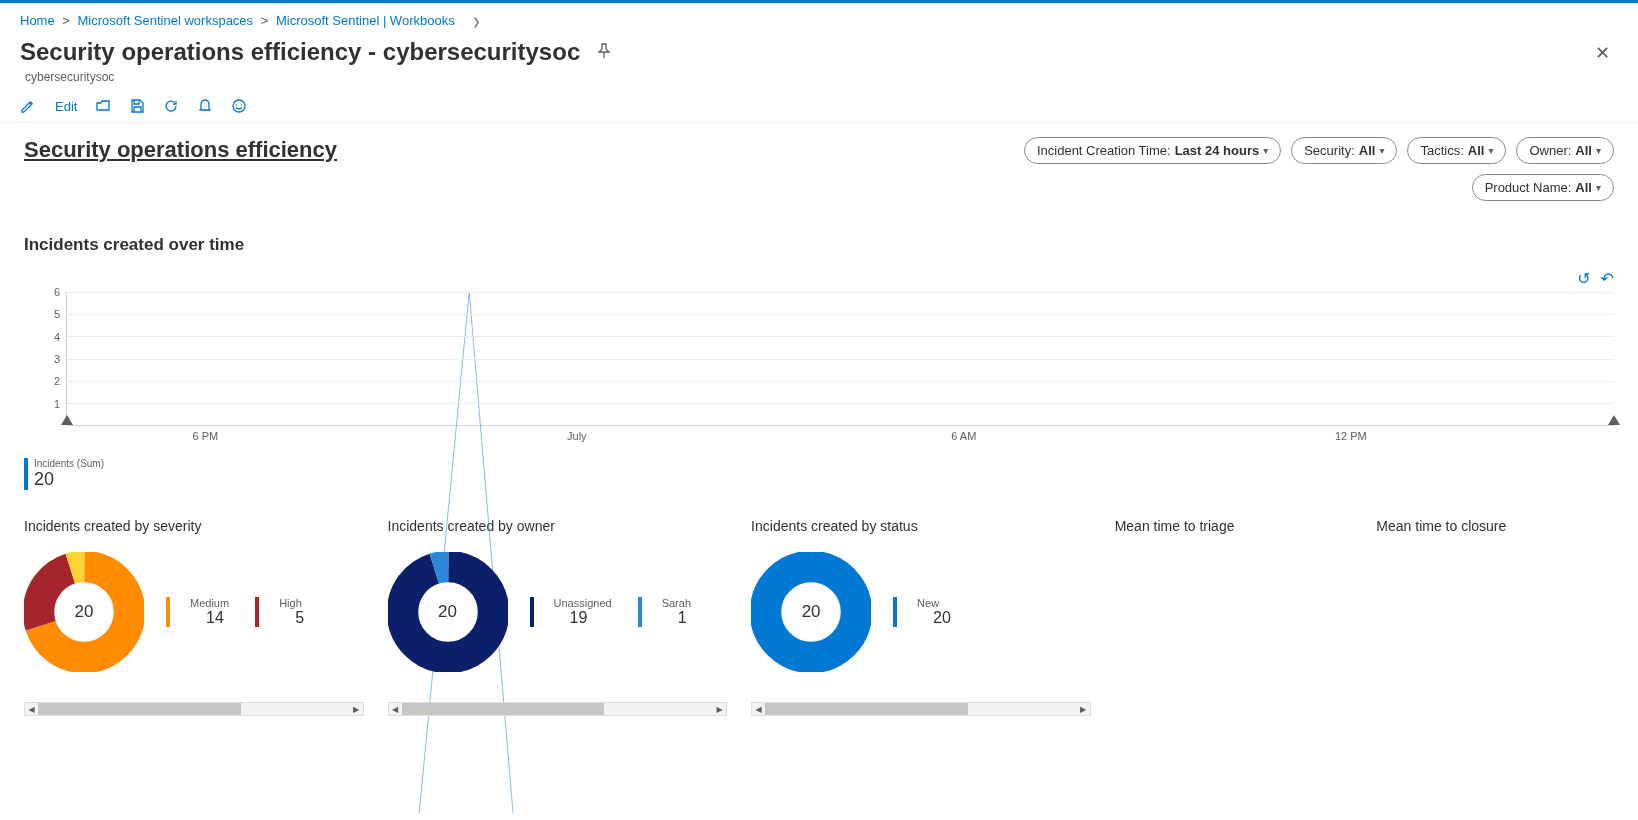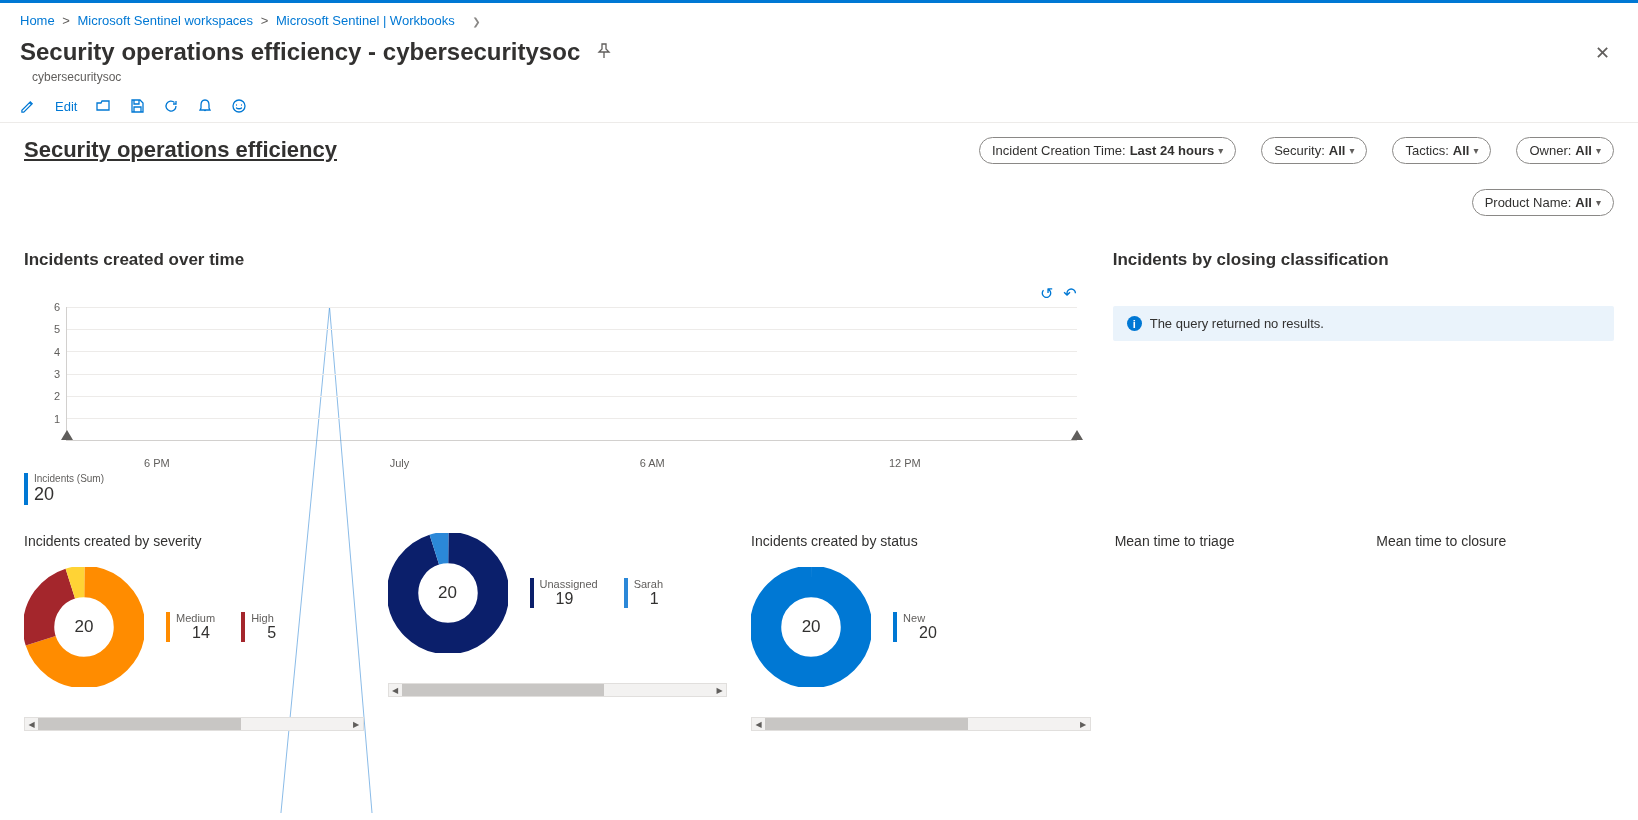--- a/index.html
+++ b/index.html
@@ -23,40 +23,40 @@
   .breadcrumb .sep { color: #605e5c; margin: 0 4px; }
   .breadcrumb .chev { color: #8a8886; margin-left: 14px; font-size: 10px; }
   .page-header {
     display: flex;
     align-items: flex-start;
     justify-content: space-between;
     padding: 4px 20px 0 20px;
   }
   .title-block { display: flex; align-items: center; gap: 16px; }
   .page-title { font-size: 24px; font-weight: 600; margin: 0; }
-  .subtitle { font-size: 12px; color: #605e5c; padding: 2px 32px 8px; }
+  .subtitle { font-size: 12px; color: #605e5c; padding: 2px 25px 8px; }
   .close-x { font-size: 18px; color: #605e5c; cursor: pointer; padding: 4px 8px; }
   .pin-icon { color: #605e5c; cursor: pointer; }
   .toolbar {
     display: flex; align-items: center; gap: 18px;
     padding: 6px 20px 8px;
     border-bottom: 1px solid #edebe9;
     color: #0078d4;
   }
   .toolbar .tb-item { display: flex; align-items: center; gap: 20px; cursor: pointer; font-size: 13px; }
   .toolbar svg { display: block; }
   .content {
     padding: 14px 24px;
     height: 690px;
     overflow-y: auto;
     overflow-x: hidden;
   }
   .top-row { display: flex; justify-content: space-between; align-items: flex-start; }
   .section-title { font-size: 22px; font-weight: 700; margin: 0 0 10px 0; text-decoration: underline; }
-  .filters { display: flex; flex-wrap: wrap; gap: 25px; justify-content: flex-end; max-width: 640px; }
+  .filters { display: flex; flex-wrap: wrap; gap: 10px; justify-content: flex-end; max-width: 640px; }
   .filter-pill {
     border: 1px solid #8a8886;
     border-radius: 16px;
     padding: 5px 12px;
     font-size: 13px;
     display: inline-flex; align-items: center; gap: 4px;
     cursor: pointer;
   }
   .filter-pill b { font-weight: 600; }
   .filter-pill .chev { font-size: 10px; color: #605e5c; }
@@ -65,39 +65,39 @@
   .col-right { flex: 1; }
   .panel-title { font-size: 17px; font-weight: 700; margin: 0 0 14px 0; }
   .chart-actions { display:flex; gap:10px; justify-content:flex-end; color:#0078d4; margin-bottom:4px;}
   .chart-actions span { cursor:pointer; font-size:16px;}
   .linewrap { position: relative; height: 160px; margin-left:10px; }
   .yaxis { position:absolute; left:0; top:0; bottom:26px; width:30px; font-size:11px; color:#605e5c;}
   .yaxis div { position:absolute; right:4px; transform:translateY(-50%);}
   .gridwrap { position:absolute; left:32px; right:0; top:0; bottom:26px; border-left:1px solid #d2d0ce; border-bottom:1px solid #d2d0ce;}
   .gridwrap .gl { position:absolute; left:0; right:0; height:1px; background:#edebe9;}
   .xaxis {position:absolute; left:32px; right:0; bottom:0; height:22px; font-size:11px; color:#605e5c;}
-  .xaxis span{position:absolute; transform:translateX(-50%);margin-top:12px;}
+  .xaxis span{position:absolute; transform:translateX(-50%);}
   .tri{position:absolute;bottom:0;width:0;height:0;border-left:6px solid transparent;border-right:6px solid transparent;border-bottom:10px solid #605e5c;cursor:pointer;}
   .line-svg{position:absolute;inset:0;}
   .sum-block{margin-top:6px;padding-left:6px;border-left:4px solid #0078d4;}
   .sum-label{font-size:10px;color:#605e5c;}
   .sum-val{font-size:18px;}
   .info-banner{
     background:#eaf3fb;border-radius:2px;padding:10px 14px;
     display:flex;align-items:center;gap:8px;font-size:13px;margin-top:36px;
   }
   .info-banner .dot{width:15px;height:15px;border-radius:50%;background:#0078d4;color:#fff;display:flex;align-items:center;justify-content:center;font-size:11px;font-weight:700;}
   .bottom-row{display:flex;gap:24px;margin-top:28px;}
   .card{flex:1;min-width:0;}
   .card-title{font-size:14px;font-weight:400;color:#323130;margin:0 0 18px 0;white-space:nowrap;}
   .donut-wrap{display:flex;align-items:center;gap:22px;}
   .donut{position:relative;width:120px;height:120px;flex-shrink:0;}
   .donut-center{position:absolute;inset:0;display:flex;align-items:center;justify-content:center;font-size:17px;}
   .legend-stack{display:flex;gap:26px;}
-  .legend-item{border-left:4px solid;padding-left:6px;}
+  .legend-item{border-left:4px solid;padding-left:20px;}
   .legend-label{font-size:11px;color:#605e5c;white-space:nowrap;}
   .legend-val{font-size:16px;margin-left:16px;}
   .metric{display:flex;align-items:baseline;gap:4px;padding-left:8px;border-left:5px solid #33c2e0;margin-top:20px;}
   .metric .v{font-size:26px;font-weight:400;}
   .metric .u{font-size:14px;color:#605e5c;}
   .hscroll{height:14px;background:#f3f2f1;border:1px solid #e1dfdd;margin-top:30px;position:relative;}
   .hscroll .thumb{position:absolute;left:13px;width:60%;top:0;bottom:0;background:#c8c6c4;}
   .hscroll .lft,.hscroll .rgt{position:absolute;top:0;bottom:0;width:13px;display:flex;align-items:center;justify-content:center;font-size:8px;color:#605e5c;}
   .hscroll .lft{left:0}.hscroll .rgt{right:0}
 </style>
@@ -227,27 +227,20 @@
             <span style="left: 33%;">July</span>
             <span style="left: 58%;">6 AM</span>
             <span style="left: 83%;">12 PM</span>
           </div>
       </div>
       <div class="sum-block">
         <div class="sum-label">Incidents (Sum)</div>
         <div class="sum-val">20</div>
       </div>
     </div>
-    <div class="col-right">
-      <h3 class="panel-title">Incidents by closing classification</h3>
-      <div class="info-banner">
-        <span class="dot">i</span>
-        <span>The query returned no results.</span>
-      </div>
-    </div>
   </div>
 
   <div class="bottom-row">
 
     <div class="card">
       <div class="card-title">Incidents created by severity</div>
       <div class="donut-wrap">
         <div class="donut">
           <svg width="120" height="120" viewBox="0 0 42 42" id="donut-sev">
               <circle cx="21" cy="21" r="15.915" fill="#fff"></circle>
@@ -269,20 +262,21 @@
         </div>
       </div>
       <div class="hscroll">
           <span class="lft">◀</span>
           <div class="thumb"></div>
           <span class="rgt">▶</span>
         </div>
     </div>
 
     <div class="card">
+      <div class="card-title">Incidents created by owner</div>
       <div class="donut-wrap">
         <div class="donut">
           <svg width="120" height="120" viewBox="0 0 42 42" id="donut-own">
               <circle cx="21" cy="21" r="15.915" fill="#fff"></circle>
               <circle cx="21" cy="21" r="15.915" fill="transparent" stroke="#0b1f6b" stroke-width="11" stroke-dasharray="95 5" stroke-dashoffset="25"></circle>
               <circle cx="21" cy="21" r="15.915" fill="transparent" stroke="#2b88d8" stroke-width="11" stroke-dasharray="5 95" stroke-dashoffset="-70"></circle>
             </svg>
           <div class="donut-center">20</div>
         </div>
         <div class="legend-stack">

